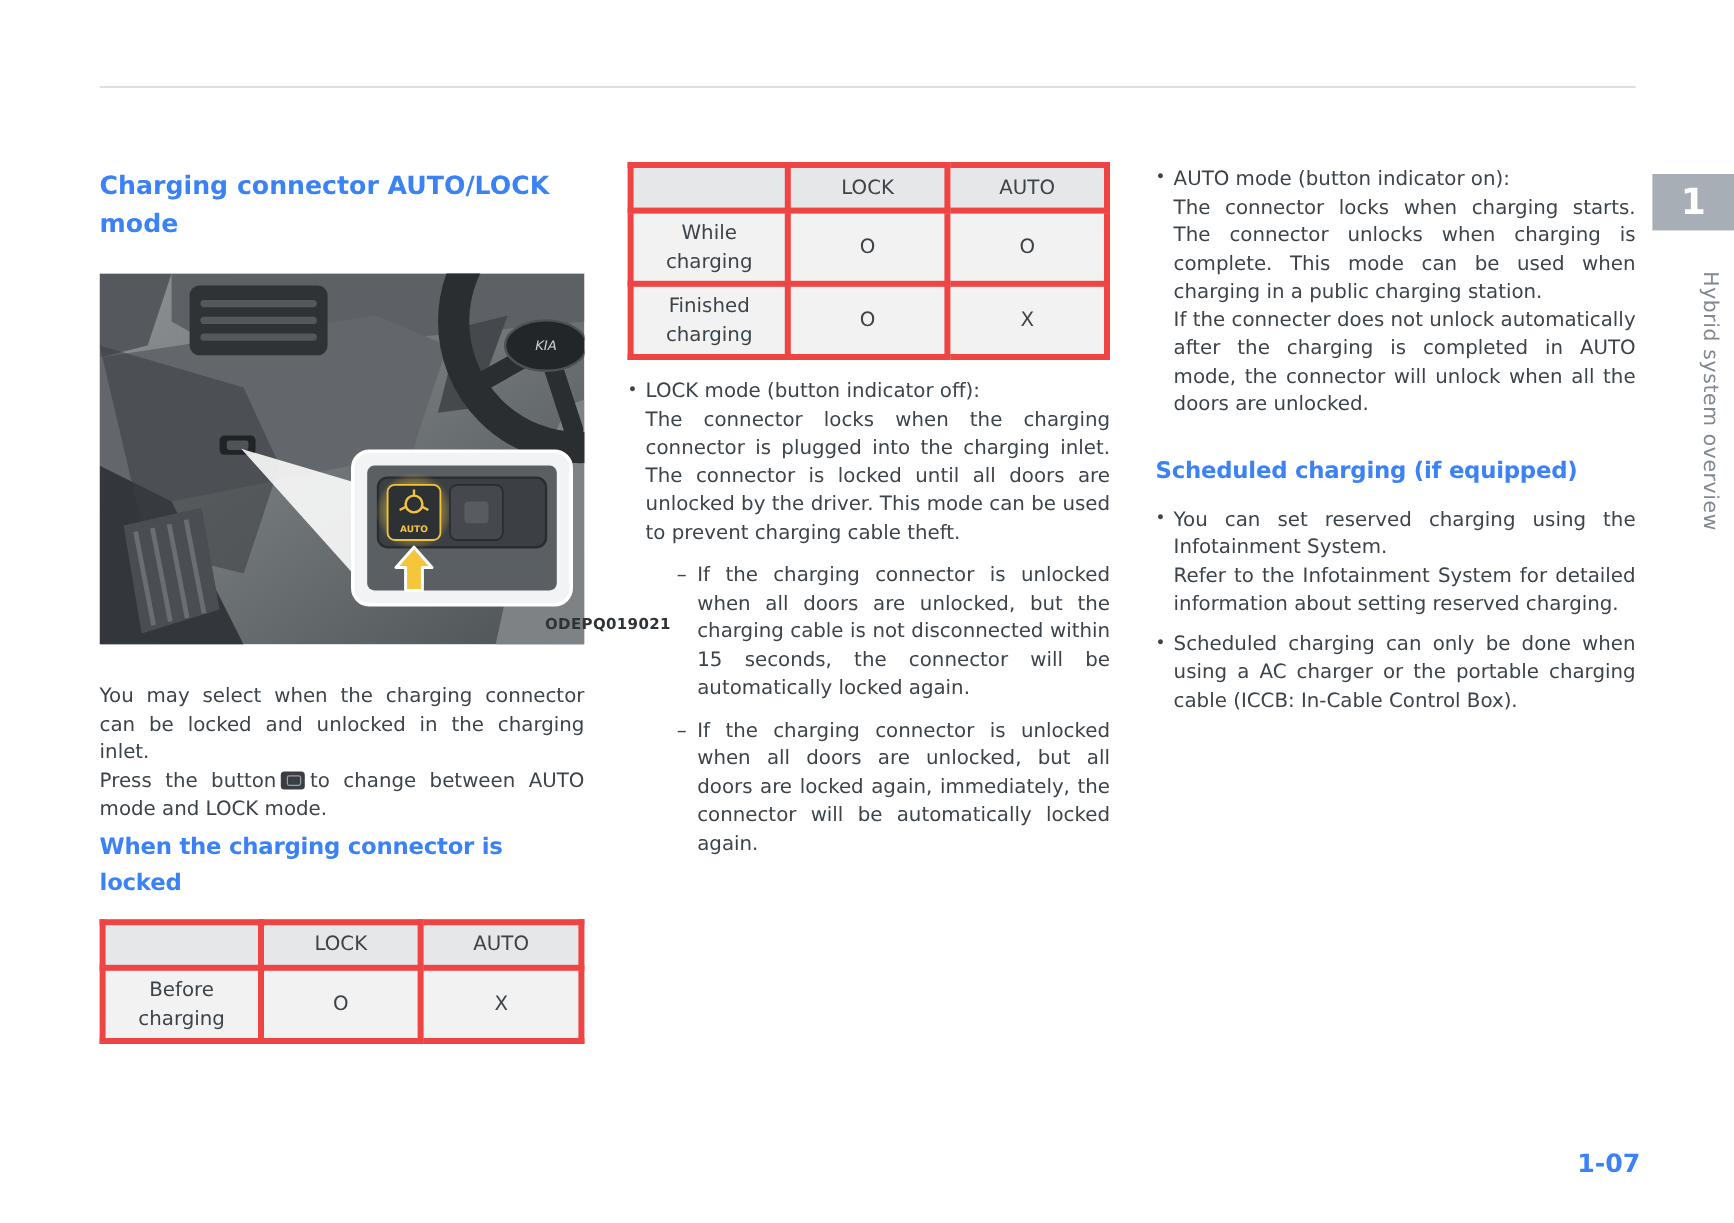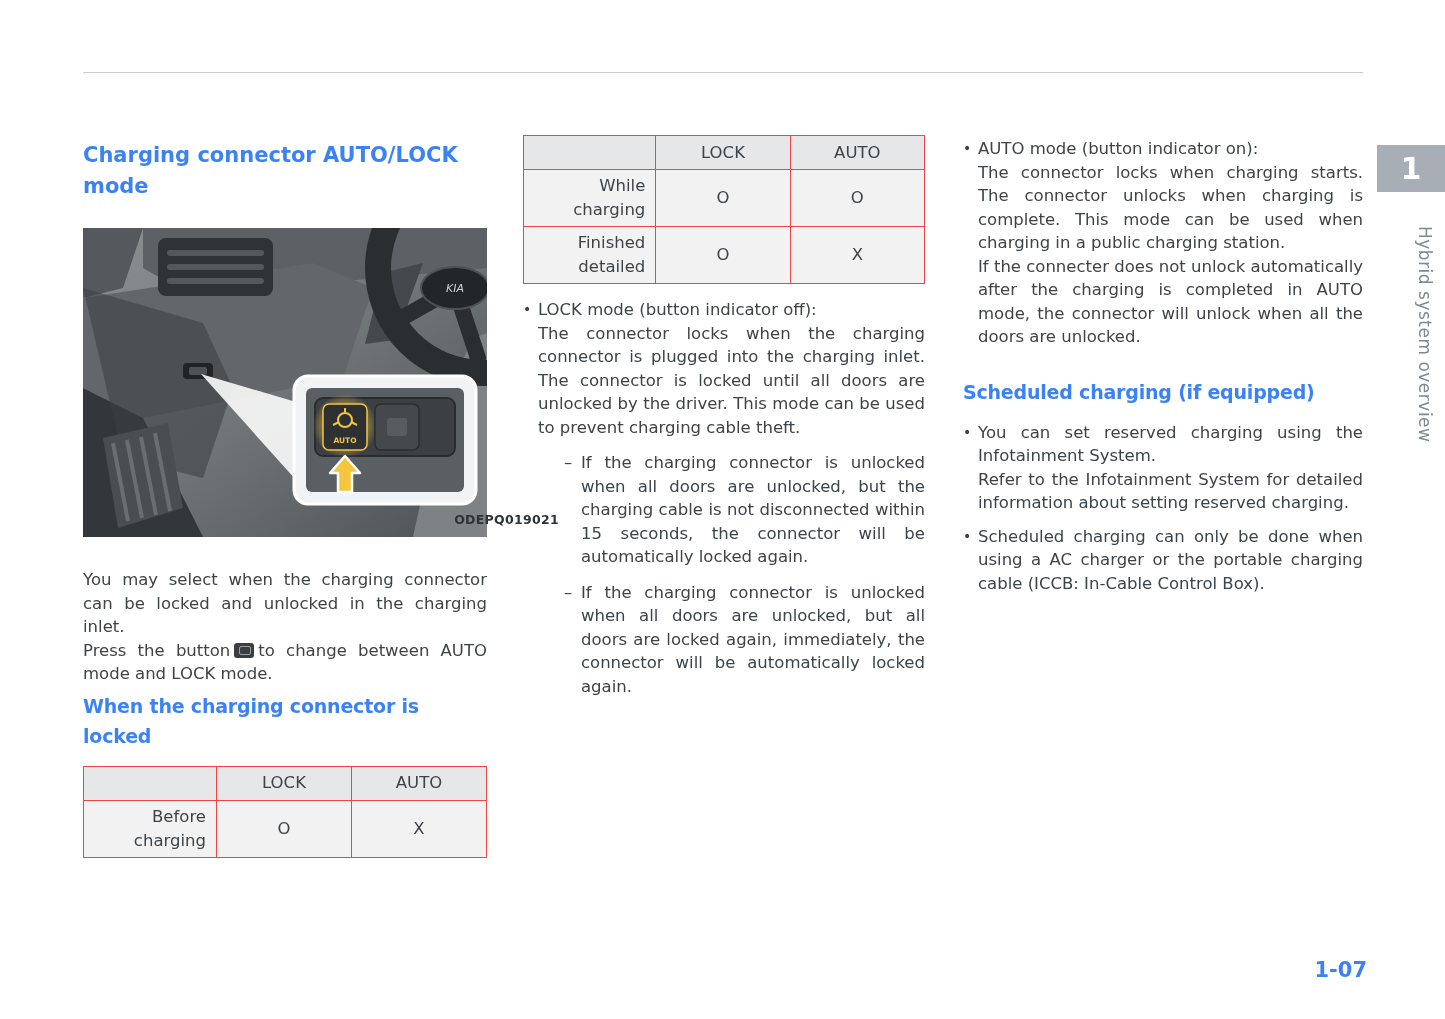--- a/index.html
+++ b/index.html
@@ -37,25 +37,25 @@
   .btn-icon::after {
     content:""; position:absolute; left:5px; top:3px; width:10px; height:7px;
     border:1.5px solid #9aa0a5; border-radius:2px;
   }
 
   .subheading { margin-top:5px; }
 
   table.mode-table { border-collapse:collapse; width:100%; font-size:16.5px; margin-top:15px; }
   .col-mid table.mode-table { margin-top:0; }
   table.mode-table th, table.mode-table td {
-    border:1px solid #ef4444; padding:4px 10px; line-height:24px; font-weight:normal;
+    border:5px solid #ef4444; padding:4px 10px; line-height:24px; font-weight:normal;
   }
   table.mode-table thead th { background:#e6e7e8; height:25px; text-align:center; }
   table.mode-table tbody td { background:#f2f2f3; }
-  table.mode-table .lbl { width:33%; text-align:right; }
+  table.mode-table .lbl { width:33%; text-align:center; }
   table.mode-table .val { width:33.5%; text-align:center; }
 
   ul.bullets, ul.dashes { list-style:none; margin:0; padding:0; }
   ul.bullets { margin-top:14px; }
   ul.bullets > li { display:flex; margin:0 0 10px 0; }
   ul.bullets > li:last-child { margin-bottom:0; }
   .marker { flex:0 0 15px; font-size:14px; line-height:23.5px; color:#3c4349; }
   .li-body { flex:1; font-size:16.5px; line-height:23.5px; text-align:justify; }
 
   ul.dashes { margin:12px 0 0 26px; }
@@ -187,21 +187,21 @@
           <th class="val">AUTO</th>
         </tr>
       </thead>
       <tbody>
         <tr>
           <td class="lbl">While charging</td>
           <td class="val">O</td>
           <td class="val">O</td>
         </tr>
         <tr>
-          <td class="lbl">Finished detailed</td>
+          <td class="lbl">Finished charging</td>
           <td class="val">O</td>
           <td class="val">X</td>
         </tr>
       </tbody>
     </table>
 
     <ul class="bullets">
       <li>
         <span class="marker">•</span>
         <div class="li-body">

